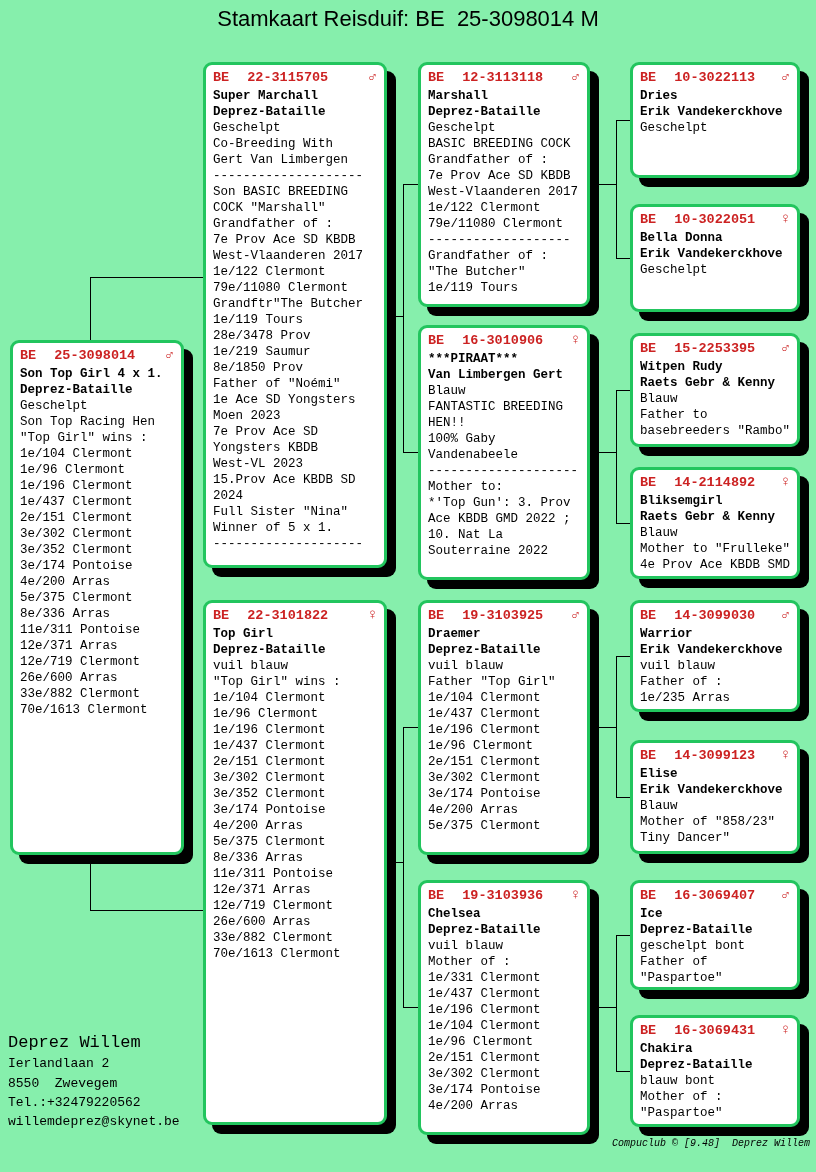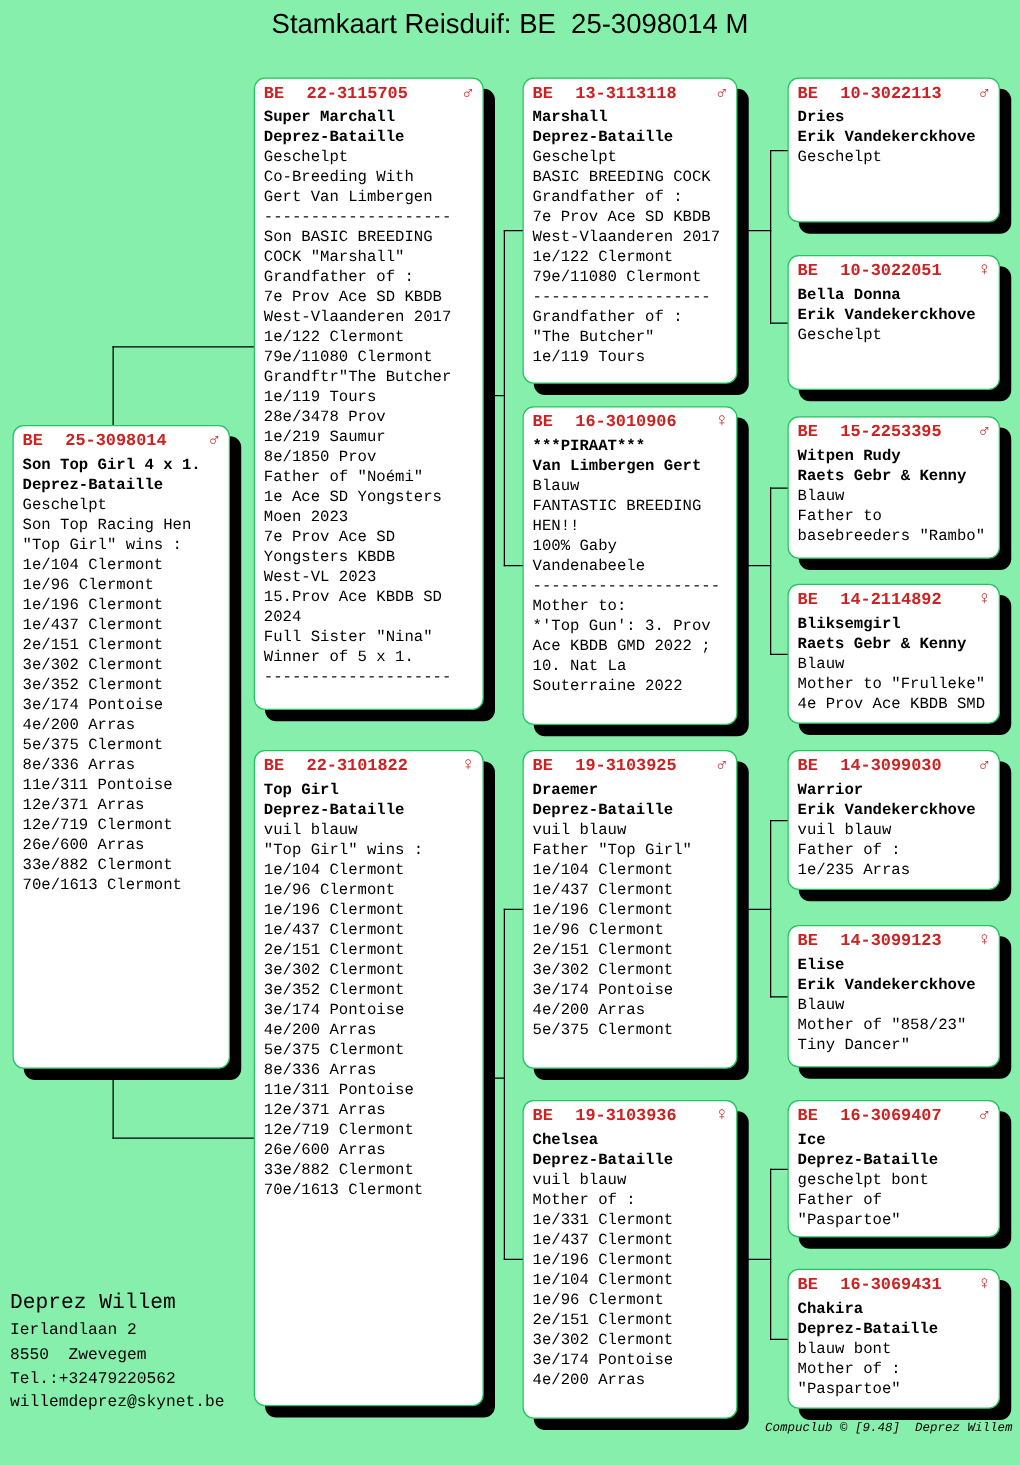--- a/index.html
+++ b/index.html
@@ -7,21 +7,21 @@
     position:relative; width:816px; height:1172px; background:#86efac;
     font-family:"Liberation Mono","DejaVu Sans Mono",monospace; color:#000;
     overflow:hidden;
   }
   .title {
     position:absolute; left:0; top:6px; width:816px; text-align:center;
     font-family:"Liberation Sans","DejaVu Sans",sans-serif;
     font-size:22px; font-weight:400; color:#000; white-space:pre;
   }
   .pbox {
-    position:absolute; background:#fff; border:1px solid #22c55e;
+    position:absolute; background:#fff; border:3px solid #22c55e;
     border-radius:9px; box-shadow:9px 9px 0 #000;
     font-size:12.5px; line-height:16px; padding:3px 7px 0 7px;
     box-sizing:border-box;
   }
   .hdr {
     display:flex; align-items:baseline; color:#cc2222; font-weight:bold;
     font-size:13.5px; line-height:20px; white-space:pre;
   }
   .hdr .ring { margin-left:18px; }
   .hdr .sex { margin-left:auto; font-size:15px; line-height:16px; }
@@ -158,21 +158,21 @@
 8e/336 Arras
 11e/311 Pontoise
 12e/371 Arras
 12e/719 Clermont
 26e/600 Arras
 33e/882 Clermont
 70e/1613 Clermont</div>
   </div>
 
   <div class="pbox" style="left:418px;top:62px;width:172px;height:245px">
-    <div class="hdr"><span>BE</span><span class="ring">13-3113118</span><span class="sex">♂</span></div>
+    <div class="hdr"><span>BE</span><span class="ring">12-3113118</span><span class="sex">♂</span></div>
     <div class="bname">Marshall</div>
     <div class="bown">Deprez-Bataille</div>
     <div class="blines">Geschelpt
 BASIC BREEDING COCK
 Grandfather of :
 7e Prov Ace SD KBDB
 West-Vlaanderen 2017
 1e/122 Clermont
 79e/11080 Clermont
 -------------------

